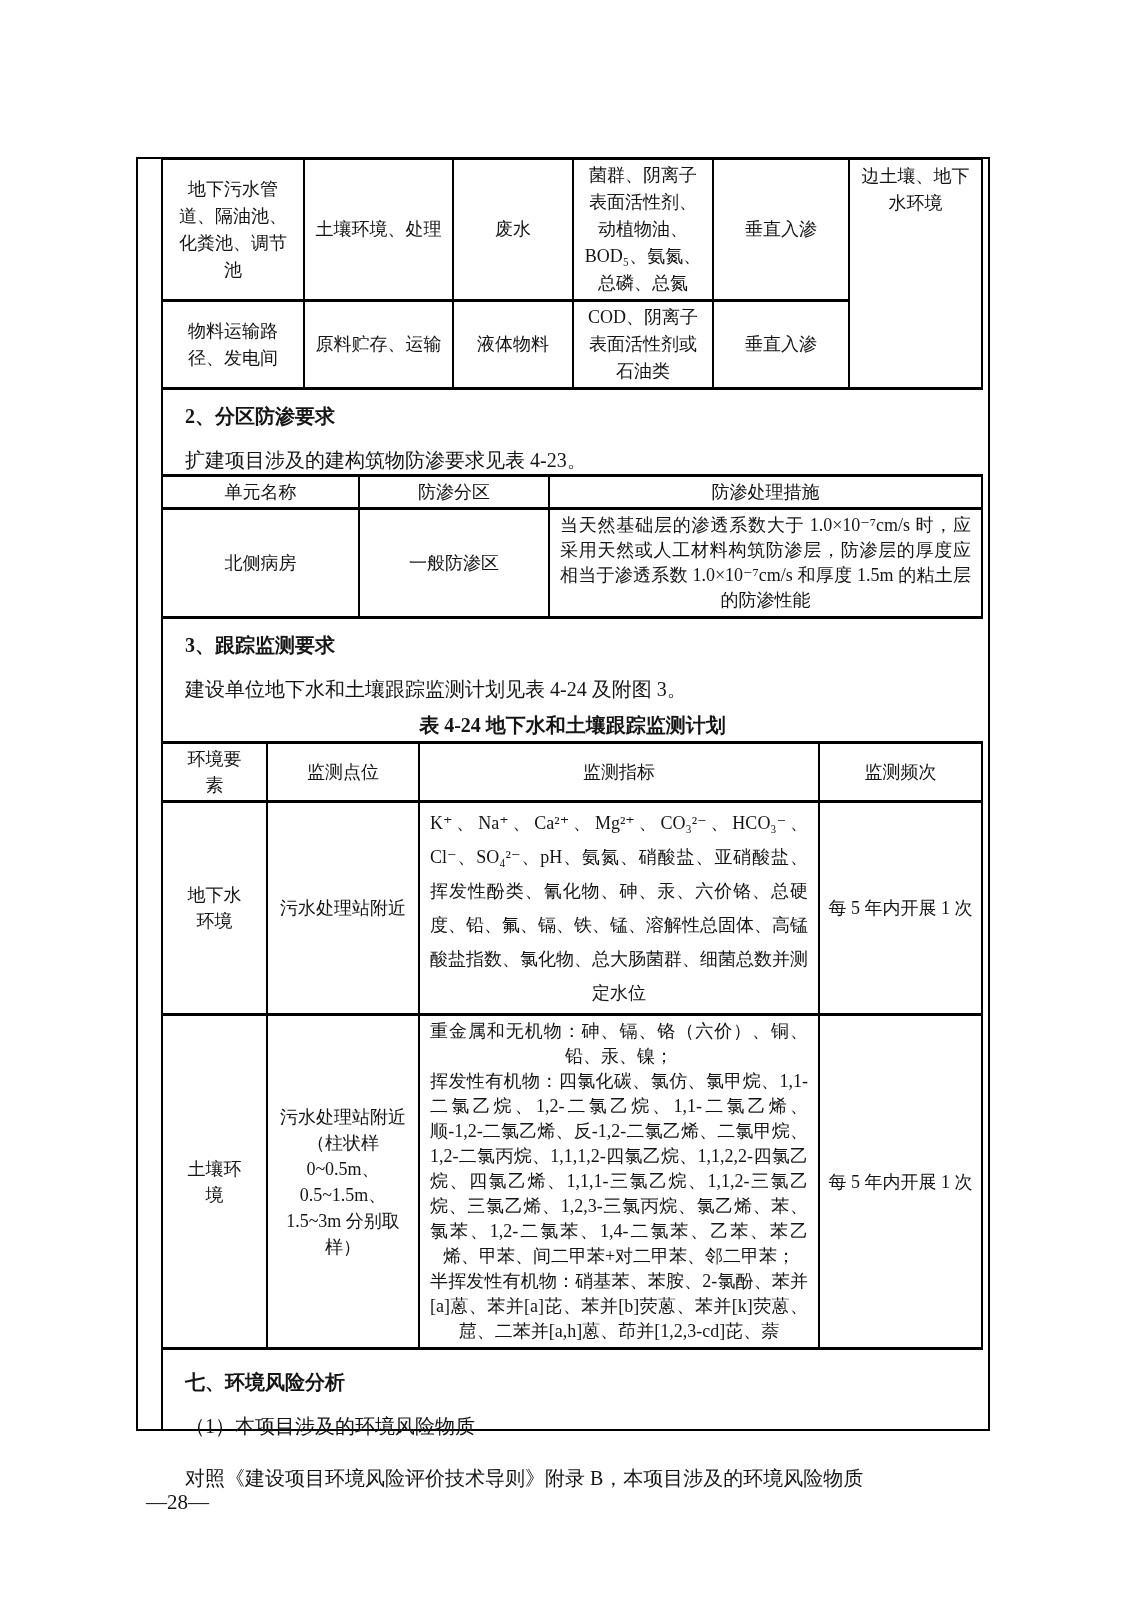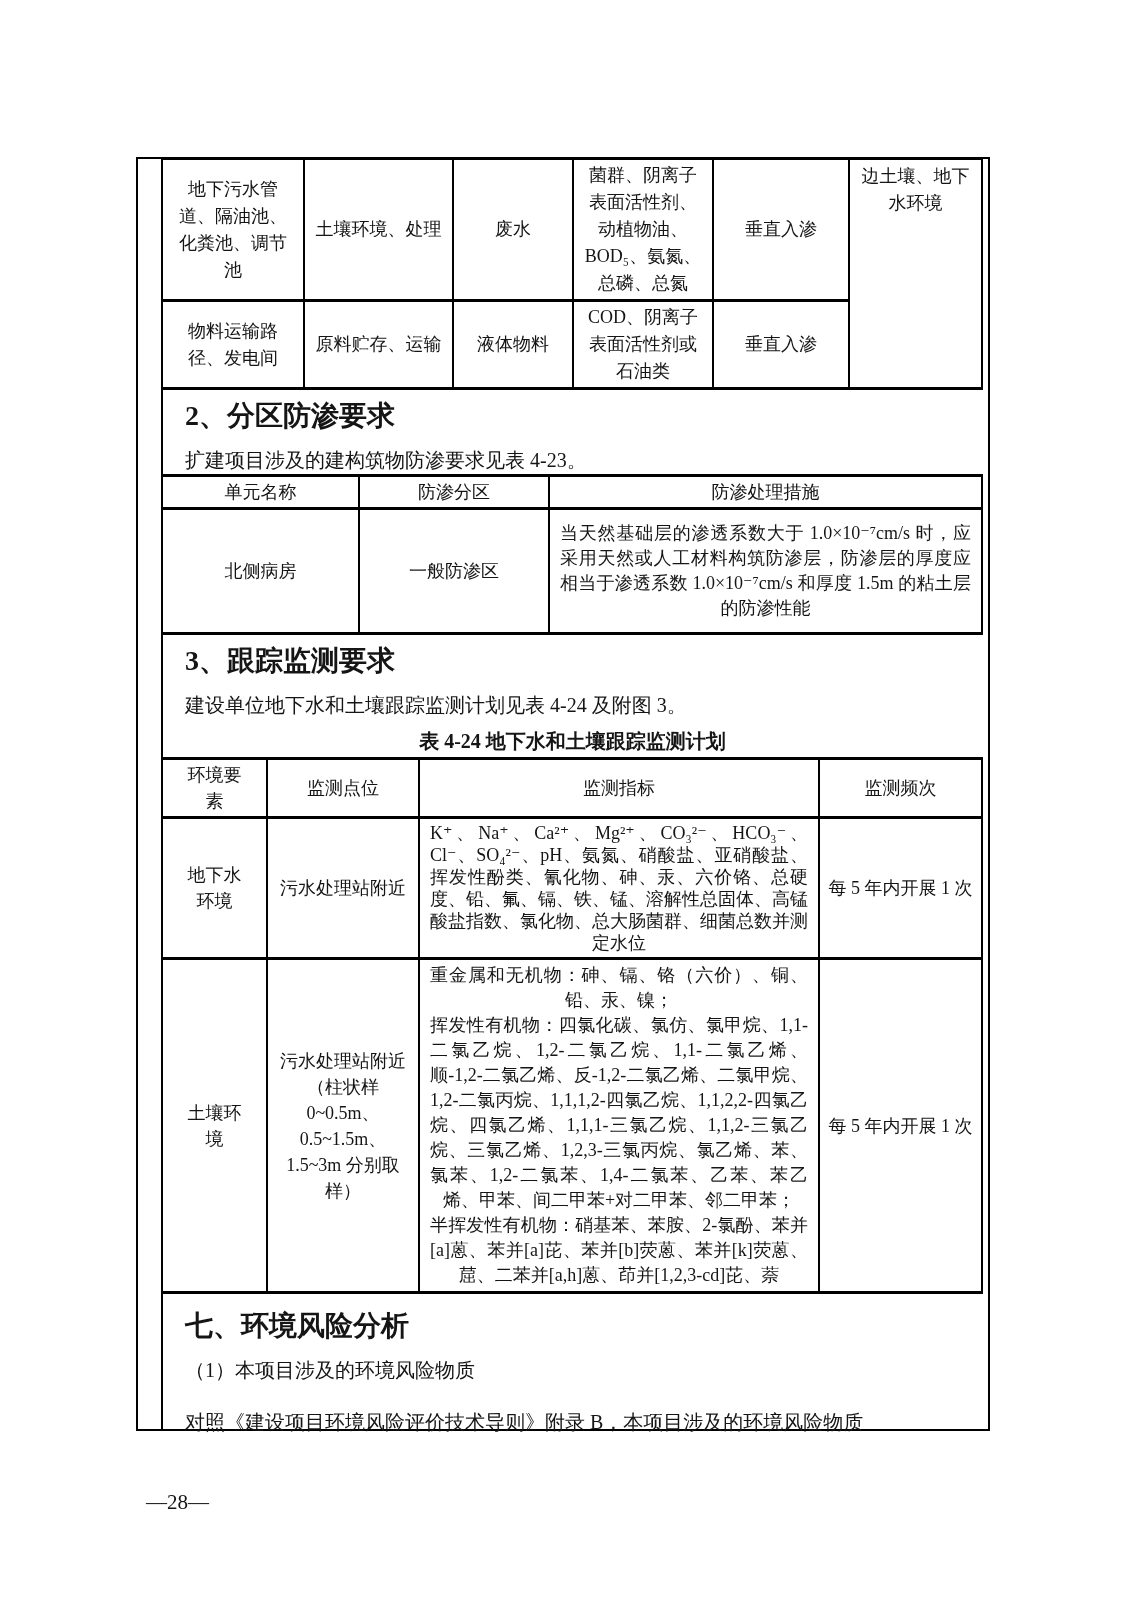--- a/index.html
+++ b/index.html
@@ -21,33 +21,33 @@
 
   .top-table td{line-height:27px;}
   .top-table tr.r1{height:134px;}
   .top-table tr.r2{height:80px;}
   .top-table tr.r1 td{border-bottom:3px solid #000;}
   .vtop{vertical-align:top !important;padding-top:3px !important;}
 
   .t423 tr.head{height:30px;}
   .t423 tr.body{height:92px;}
   .t423 tr.head th{border-bottom:3px solid #000;}
-  .t423 td.measure{text-align:justify;text-align-last:center;line-height:25px;padding:11px 10px;border-radius:20px;}
+  .t423 td.measure{text-align:justify;text-align-last:center;line-height:25px;padding:3px 10px;border-radius:20px;}
 
   .t424 tr.head{height:44px;}
   .t424 tr.row1{height:133px;}
   .t424 tr.row2{height:322px;}
   .t424 tr.head th{border-bottom:3px solid #000;}
   .t424 tr.row1 td{border-bottom:3px solid #000;}
-  .t424 td.ind{text-align:justify;text-align-last:center;line-height:22px;padding:3px 10px;}
+  .t424 td.ind{text-align:justify;text-align-last:center;line-height:34px;padding:3px 10px;}
   .t424 td.ind2{padding:3px 10px;}
   .t424 td.ind2 p{margin:0;text-align:justify;text-align-last:center;line-height:25px;}
   .w3{display:inline-block;max-width:3.1em;}
 
-  .heading{font-weight:bold;font-size:28px;line-height:28px;margin:12px 0 0;padding-left:22px;}
+  .heading{font-weight:bold;font-size:20px;line-height:28px;margin:12px 0 0;padding-left:22px;}
   .heading.big-gap{margin-top:18px;}
   .para{font-size:20px;line-height:28px;margin:16px 0 0;padding-left:22px;}
   .para.gap24{margin-top:24px;}
   .tbl-title{font-weight:bold;font-size:20px;line-height:28px;text-align:center;margin:8px 0 2px;}
 
   .page-number{position:absolute;left:146px;top:1490px;font-size:21px;
                font-family:"Liberation Serif","DejaVu Serif",serif;}
 </style>
 </head>
 <body>

